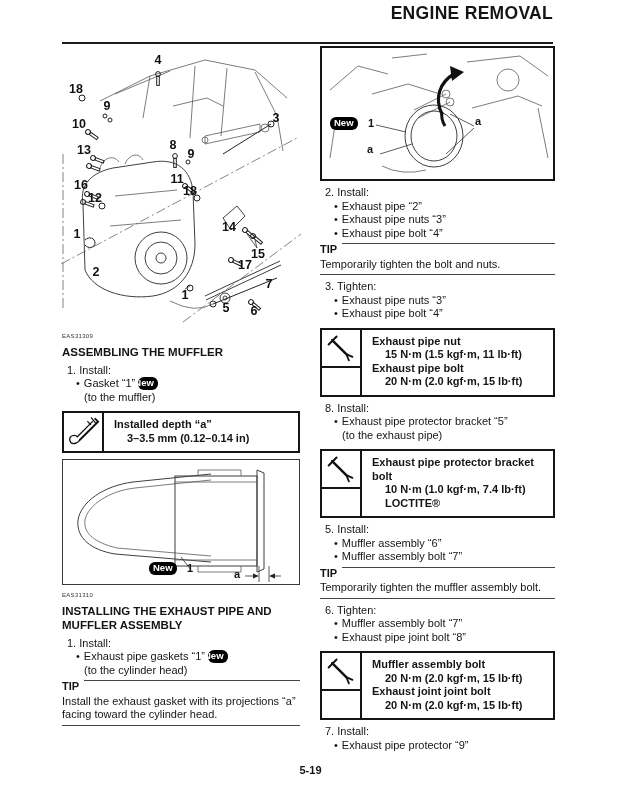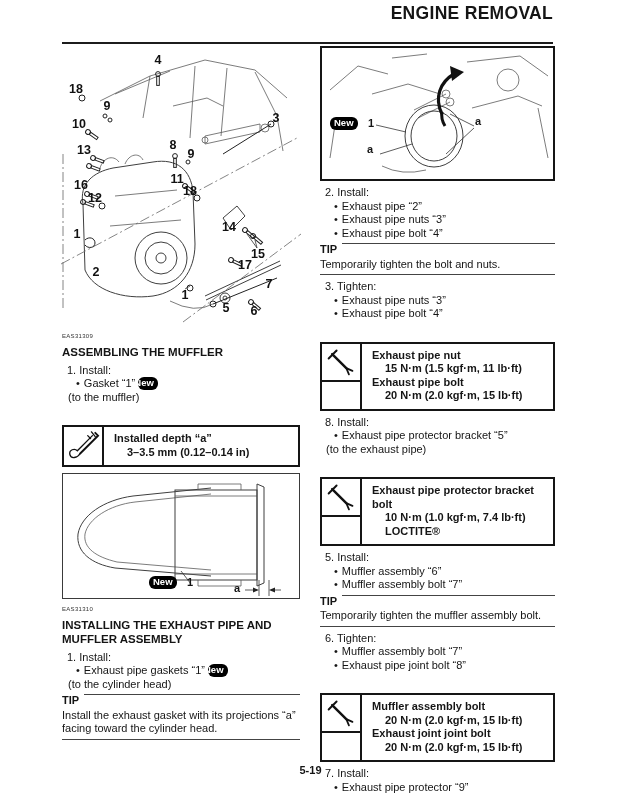--- a/index.html
+++ b/index.html
@@ -17,29 +17,29 @@
 
   .col { position:absolute; top:46px; }
   .col-left  { left:62px;  width:238px; }
   .col-right { left:320px; width:235px; }
 
   .code { font-size:6px; letter-spacing:.3px; color:#333; margin:4px 0 0 0; }
   .sec-heading { font-size:11.5px; font-weight:bold; line-height:14px; margin-top:1px; }
   .step-title { margin:5px 0 0 5px; }
   .bullet { margin-left:14px; padding-left:8px; text-indent:-8px; }
   .bullet::before { content:"•"; margin-right:4px; }
-  .note { margin-left:6px; }
+  .note { margin-left:22px; }
 
   .tip-row { display:flex; align-items:flex-start; margin-top:3px; }
   .tip-label { font-weight:bold; }
   .tip-line { flex:1; border-bottom:1px solid #444; margin:0 0 2px 5px; }
   .tip-text { margin-top:1px; }
   .tip-close { border-bottom:1px solid #444; margin-top:3px; }
 
-  .specbox { display:flex; border:2px solid #151515; margin-top:21px; background:#fff; }
+  .specbox { display:flex; border:2px solid #151515; margin-top:7px; background:#fff; }
   .icon-cell { width:40px; flex:0 0 40px; border-right:2px solid #151515; }
   .icon-square { width:100%; height:38px; border-bottom:2px solid #151515;
                  display:flex; align-items:center; justify-content:center; }
   .icon-square.fill { height:100%; border-bottom:none; }
   .spec-text { padding:5px 4px 6px 10px; font-weight:bold; }
   .spec-val { padding-left:13px; }
 
   .badge {
     display:inline-block; background:#000; color:#fff; font-weight:bold;
     font-size:9.5px; line-height:11.5px; padding:0 4px 1px; border-radius:6px;

